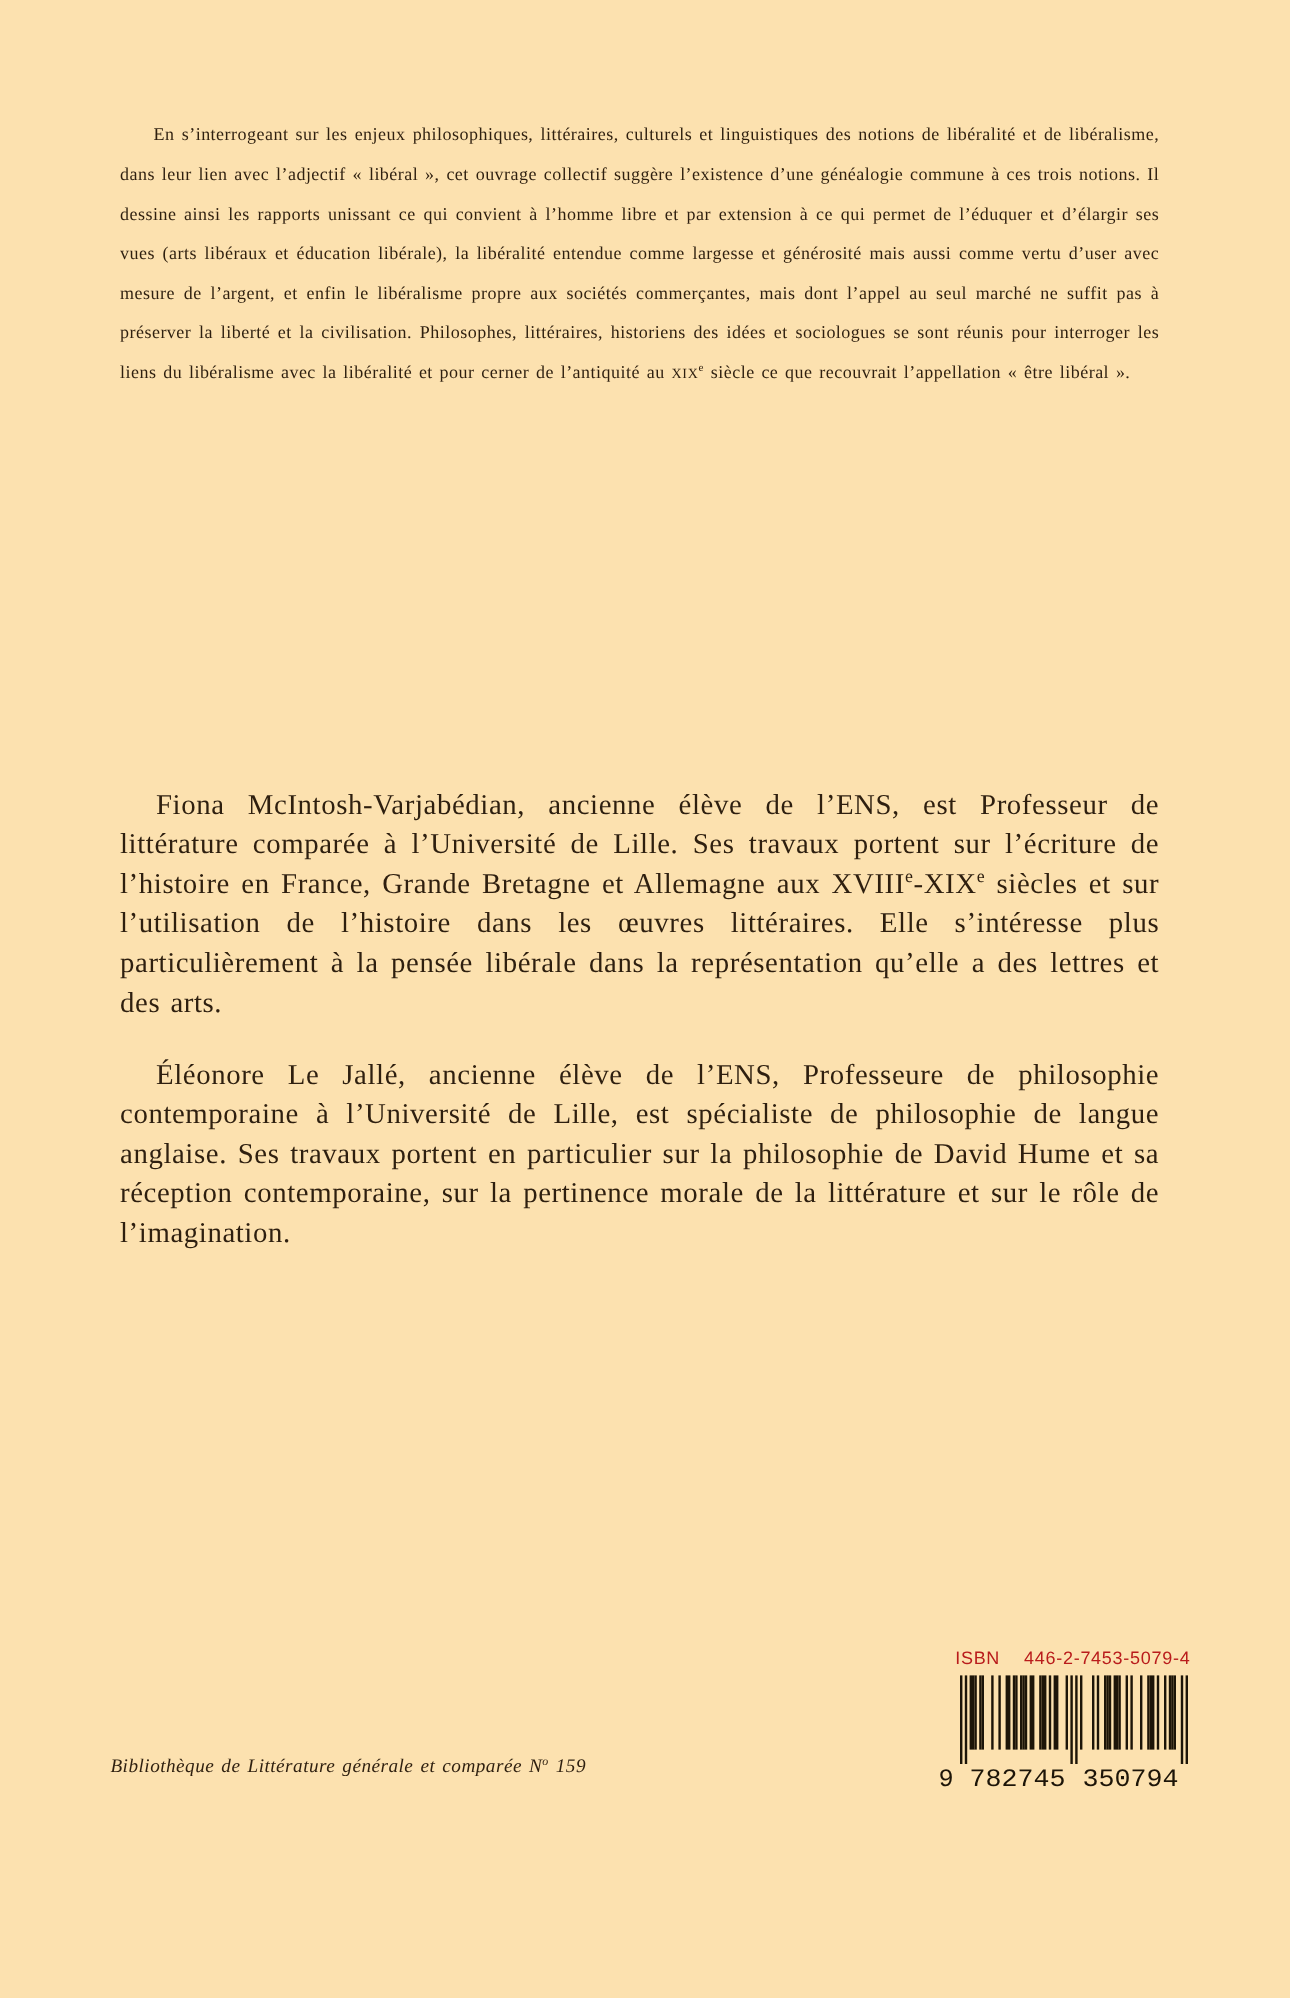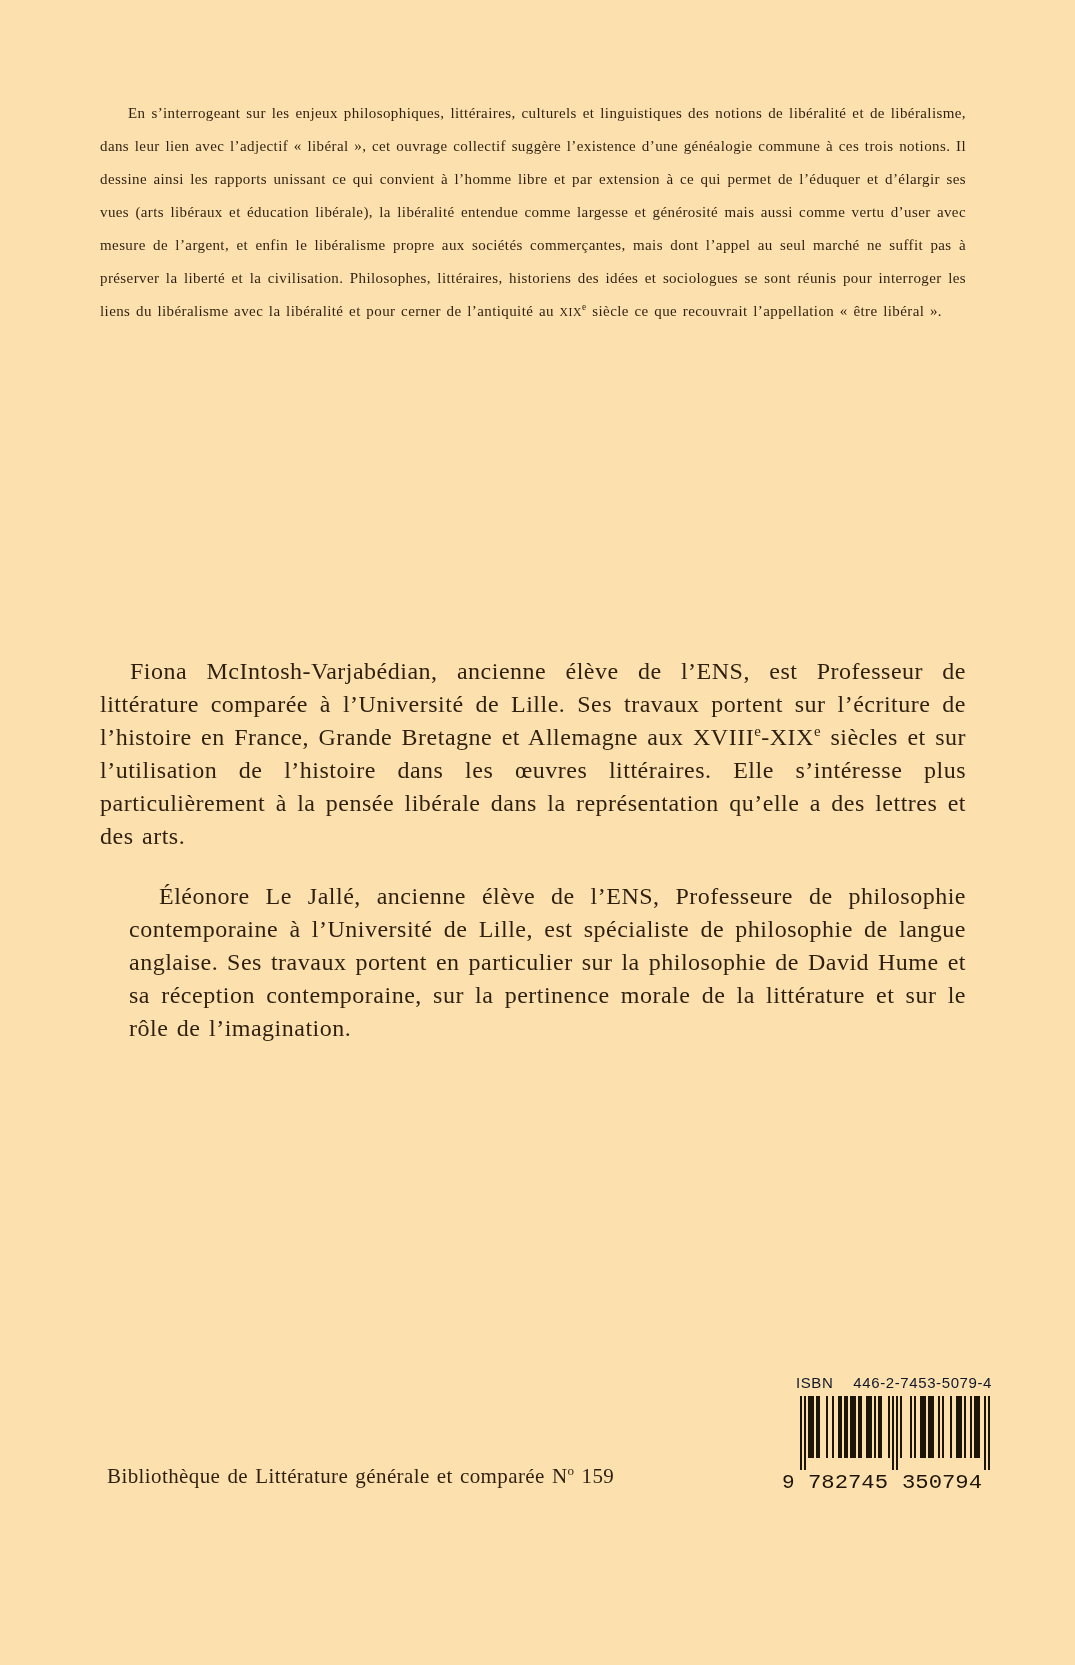--- a/index.html
+++ b/index.html
@@ -30,42 +30,43 @@
   }
   p.bio-par {
     margin: 0;
     font-size: 24px;
     line-height: 33px;
     text-align: justify;
     text-indent: 30px;
     letter-spacing: 0.5px;
     word-spacing: 2px;
   }
-  p.bio-par + p.bio-par { margin-top: 27px; margin-left: 29px; }
+  p.bio-par + p.bio-par { margin-top: 27px; }
   .sc { font-size: 0.78em; letter-spacing: 0.6px; }
   sup.ord {
     font-size: 0.62em;
     vertical-align: super;
     line-height: 0;
   }
   #collection-line {
     position: absolute;
-    left: 107px;
+    left: 92px;
     top: 1464px;
-    font-size: 21px;
+    font-style: italic;
+    font-size: 16px;
     letter-spacing: 0.4px;
     word-spacing: 1.5px;
     white-space: nowrap;
   }
   #isbn-block {
     position: absolute;
     left: 780px;
     top: 1374px;
     width: 212px;
-    color: #0f172a;
+    color: #b91c1c;
   }
   #isbn-row {
     margin-left: 16px;
     width: 196px;
     display: flex;
     justify-content: space-between;
     font-family: "Liberation Sans", sans-serif;
     font-size: 15px;
     letter-spacing: 0.6px;
     line-height: 18px;

